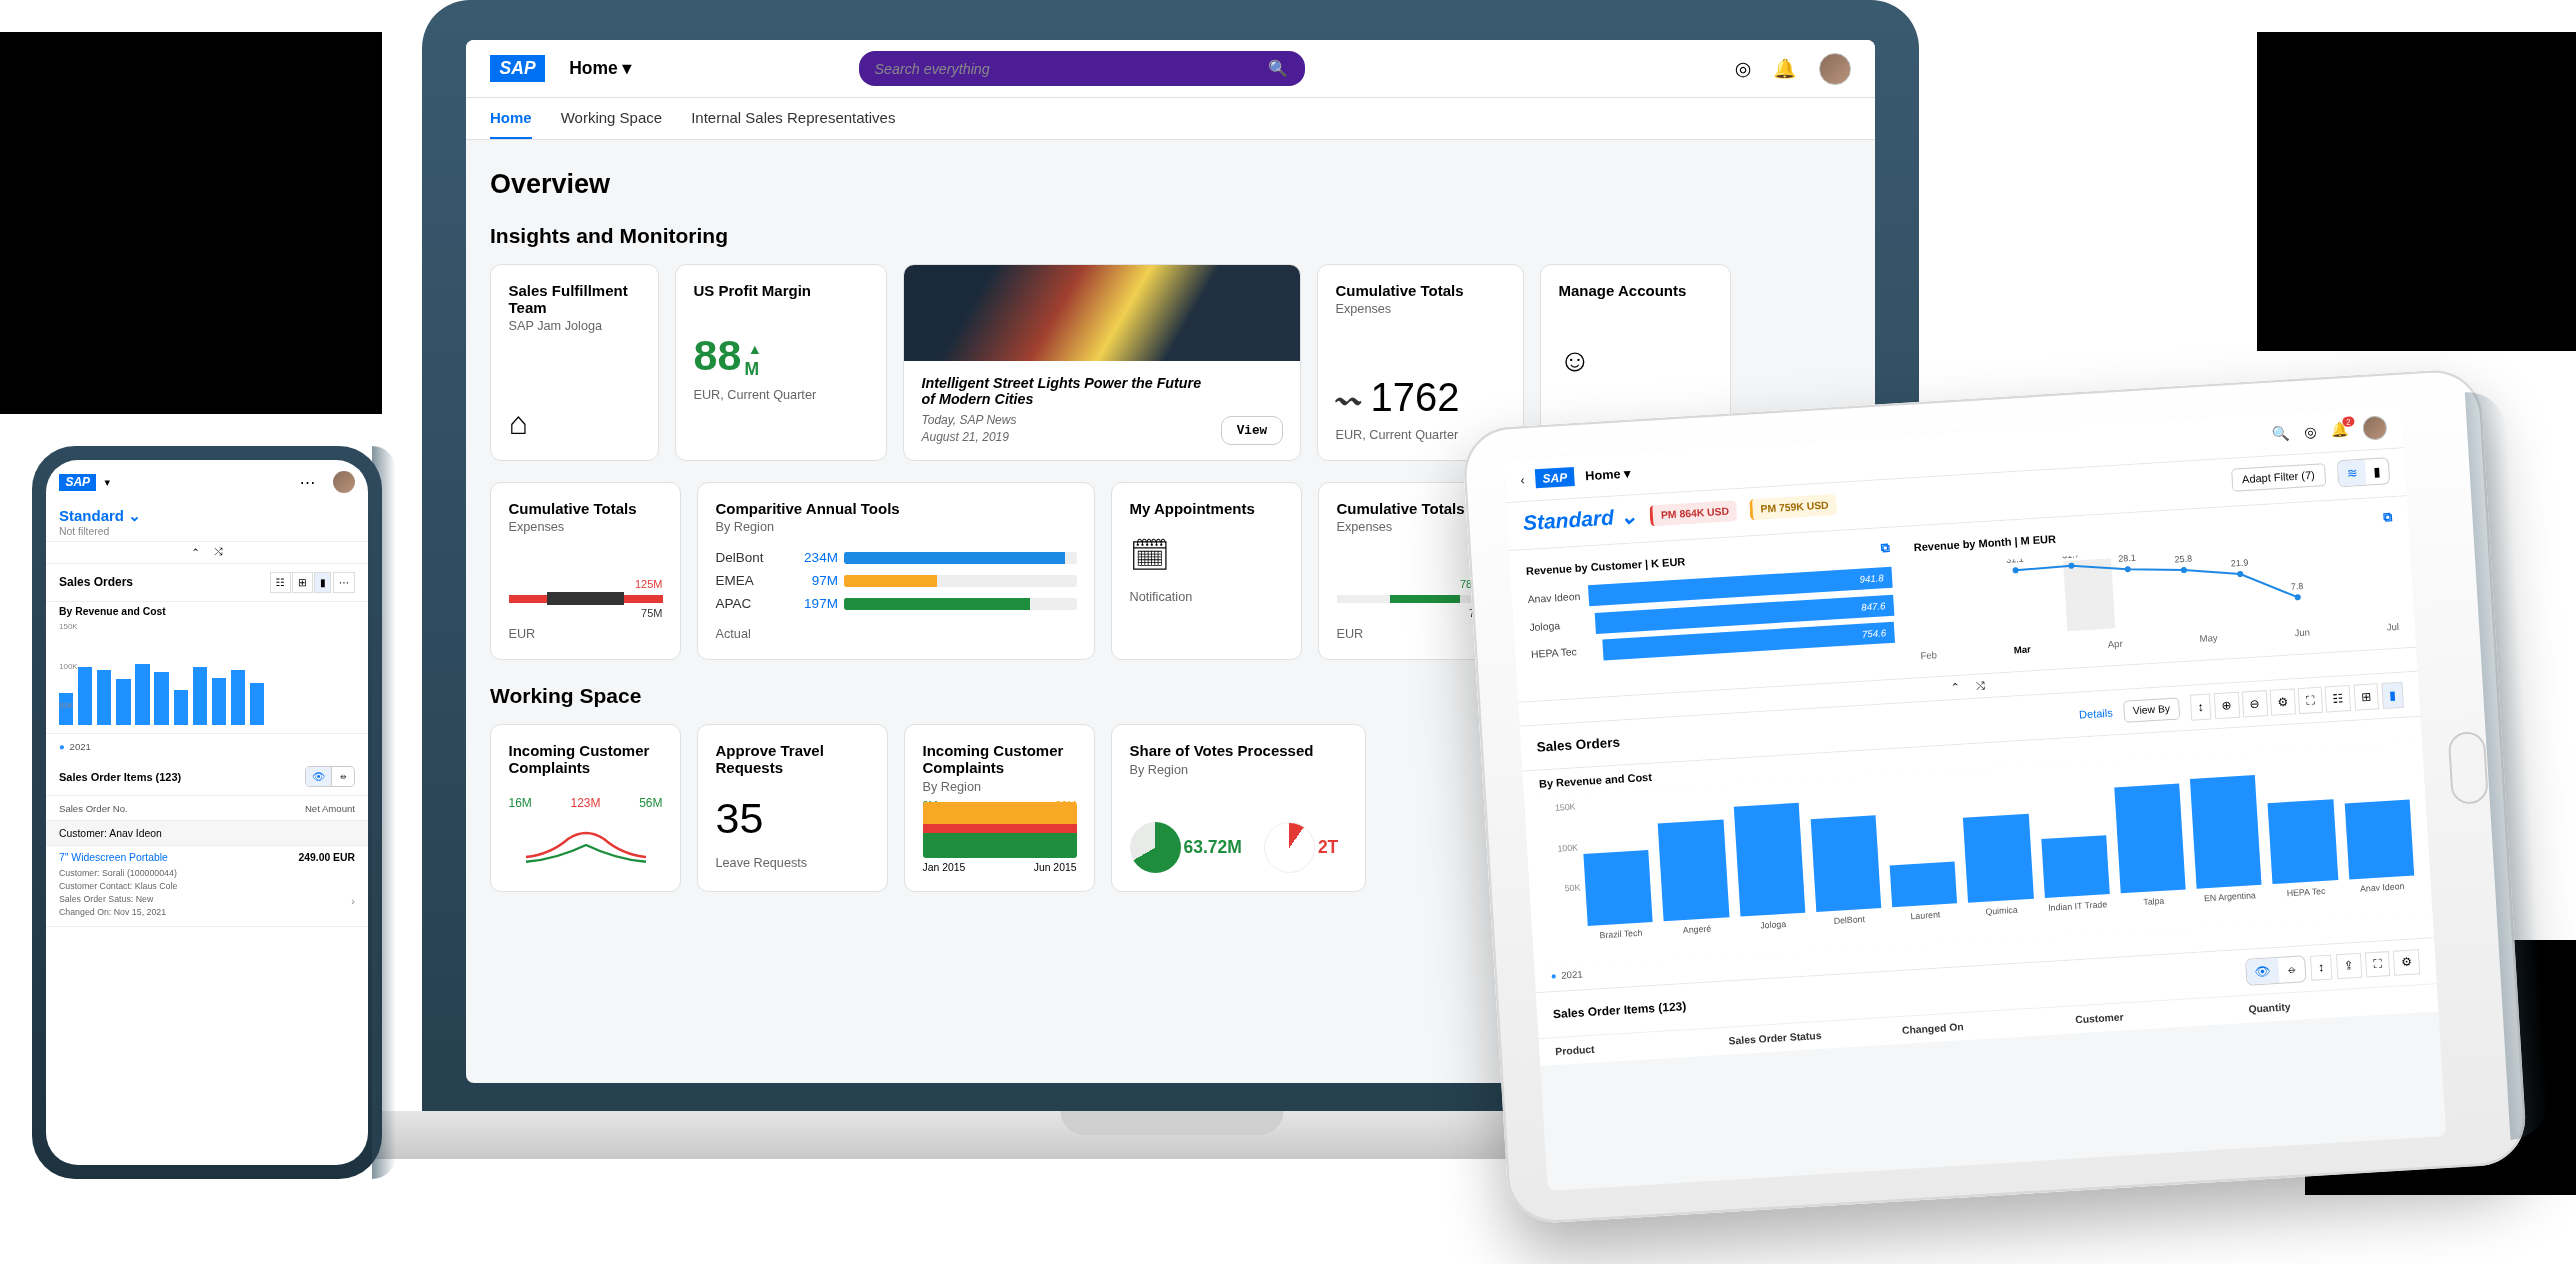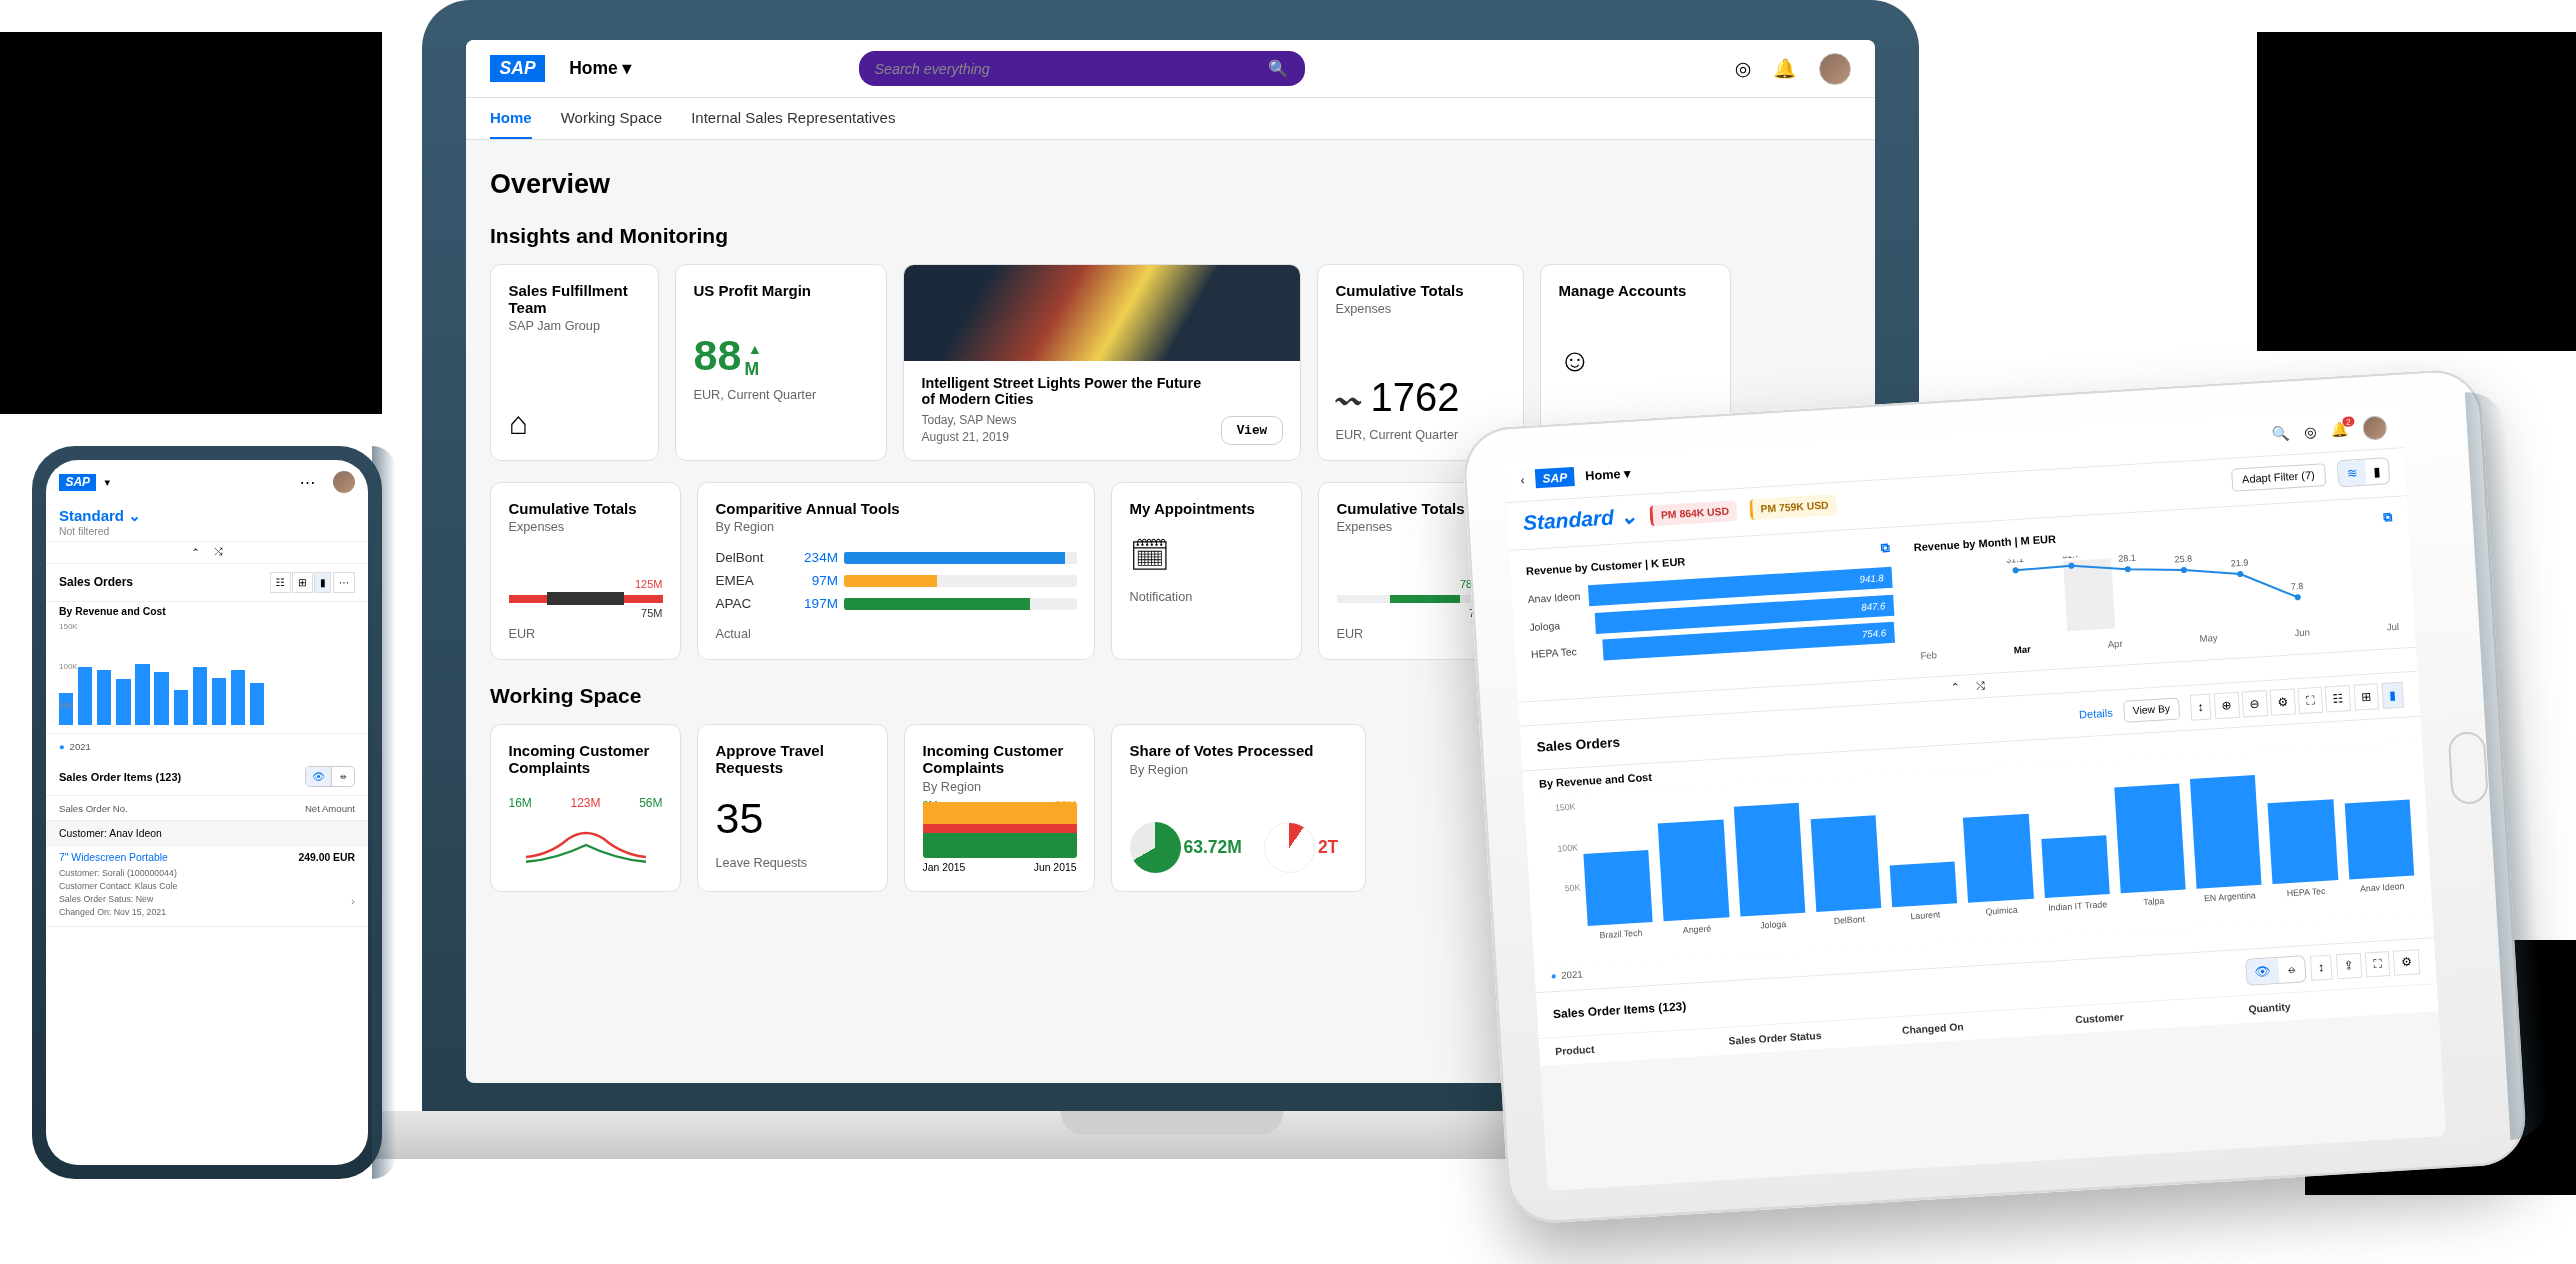--- a/index.html
+++ b/index.html
@@ -37,21 +37,21 @@
   .card-sub{font-size:12.7px;color:#666;margin-bottom:auto;}
   .card-foot{font-size:12.7px;color:#666;margin-top:8px;}
 
   .big-green{color:#1e8e3e;font-size:43px;font-weight:600;display:flex;align-items:flex-start;}
   .big-green .unit{font-size:17.5px;margin-left:3.2px;margin-top:6.4px;}
   .big-green .arrow{color:#1e8e3e;font-size:14.3px;margin-left:3.2px;}
 
   .news-card{padding:0;overflow:hidden;}
   .news-img{height:96px;background:linear-gradient(120deg,#1a2a3a 20%,#a04030 40%,#f0d050 55%,#203040 70%);}
   .news-body{padding:14.3px 17.5px;display:flex;gap:16px;}
-  .news-txt{flex:1;}
+  .news-txt{flex:1;font-style:italic;}
   .news-title{font-weight:bold;font-size:14.3px;margin-bottom:4.8px;}
   .news-meta{font-size:12px;color:#666;line-height:1.4;}
   .view-btn{align-self:flex-end;background:#fff;border:0.8px solid #ccc;border-radius:10px;padding:6.4px 14.3px;font-weight:bold;font-size:12.7px;font-family:Liberation Mono, monospace;}
 
   .big-num{font-size:40px;font-weight:500;display:flex;align-items:center;gap:9.6px;}
   .trend-icon{font-size:25.5px;color:#333;}
 
   .gauge-row{display:flex;align-items:center;gap:6.4px;margin:8px 0;}
   .gauge-label{font-size:13.5px;color:#333;width:72px;}
   .gauge-val{font-size:13.5px;color:#0070f2;width:44px;text-align:right;}
@@ -223,21 +223,21 @@
       <div class="lt-tab">Working Space</div>
       <div class="lt-tab">Internal Sales Representatives</div>
     </div>
     <div class="lt-body">
       <div class="lt-h1">Overview</div>
       <div class="lt-h2">Insights and Monitoring</div>
 
       <div class="cards">
         <div class="card" style="width:169px">
           <div class="card-title">Sales Fulfillment Team</div>
-          <div class="card-sub">SAP Jam Group</div>
+          <div class="card-sub">SAP Jam Jologa</div>
           <div style="font-size:32px;margin-top:24px">⌂</div>
         </div>
         <div class="card" style="width:212px">
           <div class="card-title">US Profit Margin</div>
           <div class="big-green" style="margin-top:29px">
             <span>88</span>
             <span class="unit"><span class="arrow">▲</span><br><span>M</span></span>
           </div>
           <div class="card-foot">EUR, Current Quarter</div>
         </div>

